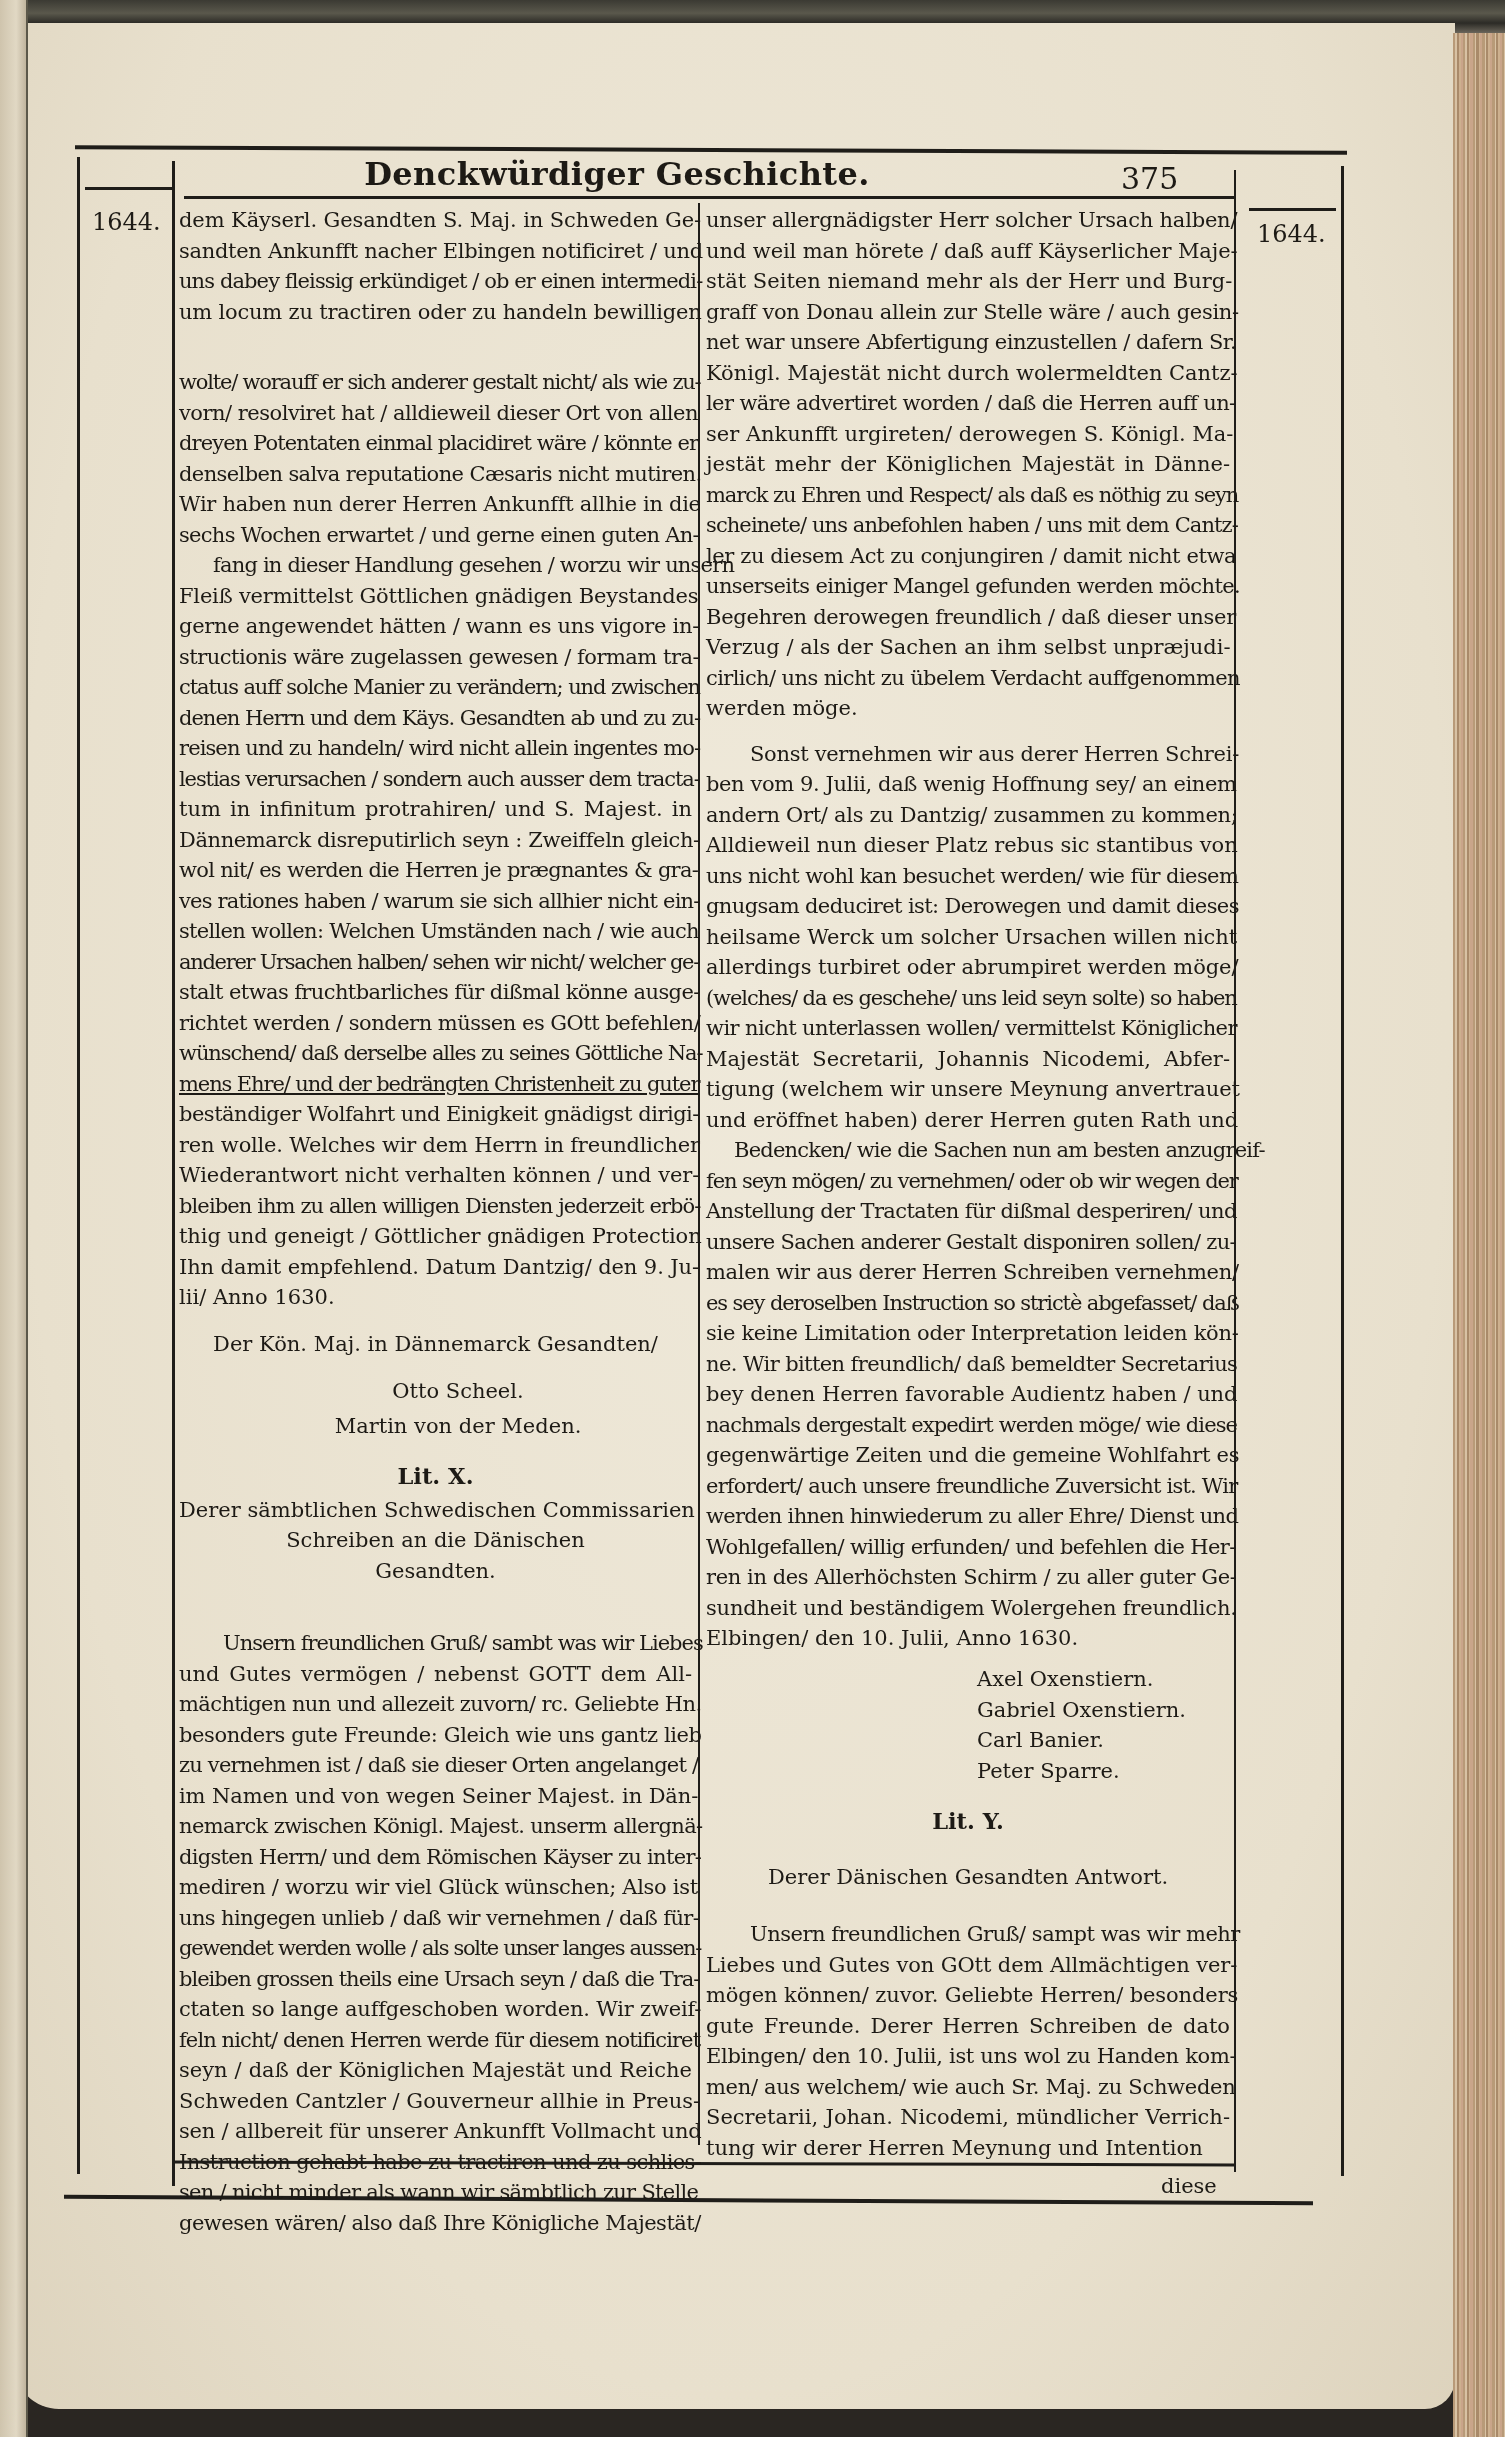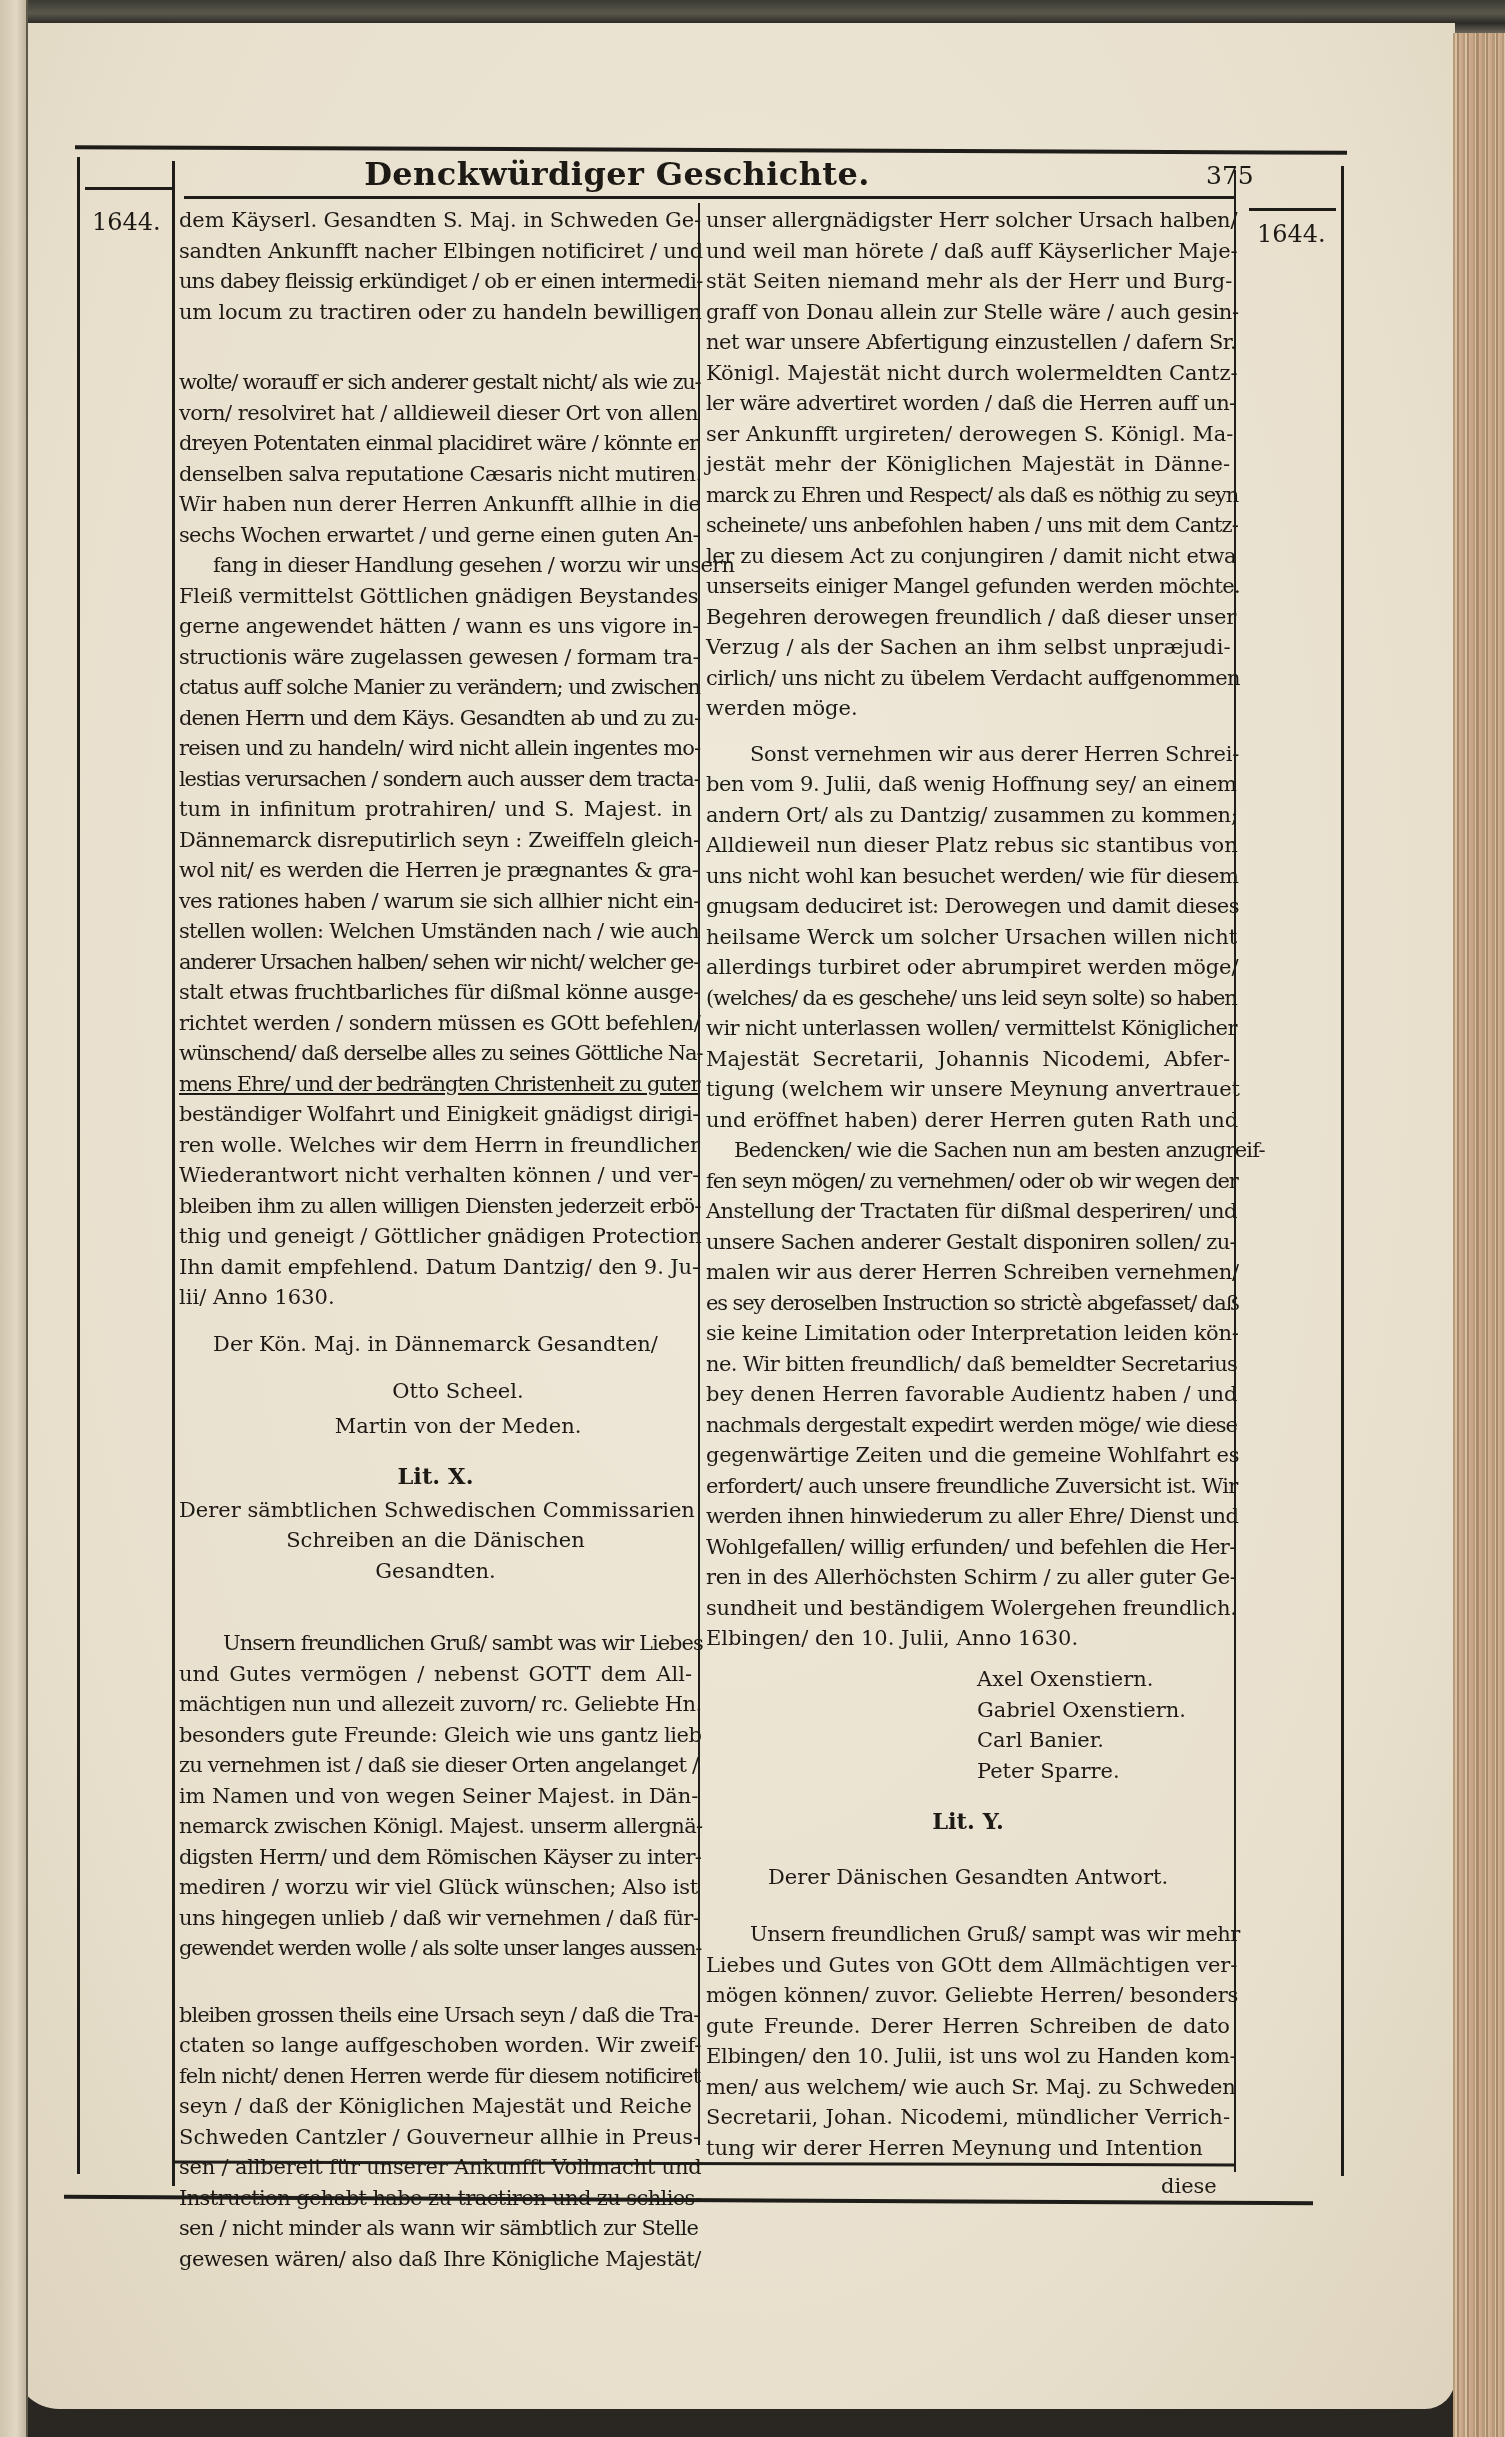--- a/index.html
+++ b/index.html
@@ -12,21 +12,21 @@
         background:linear-gradient(#3b3a33,#5a584c 40%,#2c2b26 70%,#6a655a);}
   .gutter-left{position:absolute;left:0;top:0;width:27px;height:2438px;
         background:linear-gradient(90deg,#cfc4ad,#e1d8c4 60%,#bdb19a);}
   .gutter-line{position:absolute;left:25.6px;top:0;width:2.3px;height:2438px;background:#5c584a;}
   .edge-right{position:absolute;left:1453px;top:33px;width:53px;height:2405px;
         background:repeating-linear-gradient(90deg,#b89a78 0 2.3px,#d8c2a4 2.3px 3.8px,#a98a6a 3.8px 6px,#cdb08f 6px 7.5px,#c9a58a 7.5px 9.8px);}
   .rule{position:absolute;background:#1f1d19;}
   .frame-v{position:absolute;width:3px;background:#1f1d19;}
   .header-title{position:absolute;left:0;width:1234px;top:155px;text-align:center;
         font-family:"DejaVu Serif",serif;font-size:32px;font-weight:bold;letter-spacing:0.4px;}
-  .page-number{position:absolute;left:1206px;top:161px;font-size:25px;}
+  .page-number{position:absolute;left:1121px;top:161px;font-size:30px;}
   .margin-year{position:absolute;font-size:24px;}
   .col{position:absolute;top:205px;font-family:"DejaVu Serif",serif;font-size:21px;
         line-height:30.5px;text-align:justify;}
   .line{display:block;white-space:nowrap;text-align-last:justify;text-align:justify;}
   .line.last{text-align-last:left;}
   .center{text-align:center;text-align-last:center;}
   .lit{font-weight:bold;font-size:22.6px;}
   .sig{display:block;}
   .catchword{position:absolute;left:1161px;top:2174px;font-size:21px;}
 </style>
@@ -106,21 +106,21 @@
       <div class="line" style="display: block;">und Gutes vermögen / nebenst GOTT dem All-</div>
       <div class="line" style="display: block; letter-spacing: -0.6px;">mächtigen nun und allezeit zuvorn/ rc. Geliebte Hn.</div>
       <div class="line" style="display: block; letter-spacing: -0.4px;">besonders gute Freunde: Gleich wie uns gantz lieb</div>
       <div class="line" style="display: block; letter-spacing: -0.8px;">zu vernehmen ist / daß sie dieser Orten angelanget /</div>
       <div class="line" style="display: block; letter-spacing: -0.1px;">im Namen und von wegen Seiner Majest. in Dän-</div>
       <div class="line" style="display: block; letter-spacing: -0.6px;">nemarck zwischen Königl. Majest. unserm allergnä-</div>
       <div class="line" style="display: block; letter-spacing: -0.7px;">digsten Herrn/ und dem Römischen Käyser zu inter-</div>
       <div class="line" style="display: block; letter-spacing: -0.3px;">mediren / worzu wir viel Glück wünschen; Also ist</div>
       <div class="line" style="display: block; letter-spacing: -0.6px;">uns hingegen unlieb / daß wir vernehmen / daß für-</div>
       <div class="line" style="display: block; letter-spacing: -1.3px;">gewendet werden wolle / als solte unser langes aussen-</div>
-      <div class="line" style="display: block; letter-spacing: -1px; margin-top: 36px;">bleiben grossen theils eine Ursach seyn / daß die Tra-</div>
+      <div class="line" style="display: block; letter-spacing: -1px;">bleiben grossen theils eine Ursach seyn / daß die Tra-</div>
       <div class="line" style="display: block; letter-spacing: -0.2px;">ctaten so lange auffgeschoben worden.  Wir zweif-</div>
       <div class="line" style="display: block; letter-spacing: -0.9px;">feln nicht/ denen Herren werde für diesem notificiret</div>
       <div class="line" style="display: block;">seyn / daß der Königlichen Majestät und Reiche</div>
       <div class="line" style="display: block;">Schweden Cantzler / Gouverneur allhie in Preus-</div>
       <div class="line" style="display: block; letter-spacing: -0.2px;">sen / allbereit für unserer Ankunfft Vollmacht und</div>
       <div class="line" style="display: block; letter-spacing: -0.6px;">Instruction gehabt habe zu tractiren und zu schlies-</div>
       <div class="line" style="display: block; letter-spacing: -0.7px;">sen / nicht minder als wann wir sämbtlich zur Stelle</div>
       <div class="line last" style="display: block; letter-spacing: -0.5px;">gewesen wären/ also daß Ihre Königliche Majestät/</div>
     </div>
 </div>

